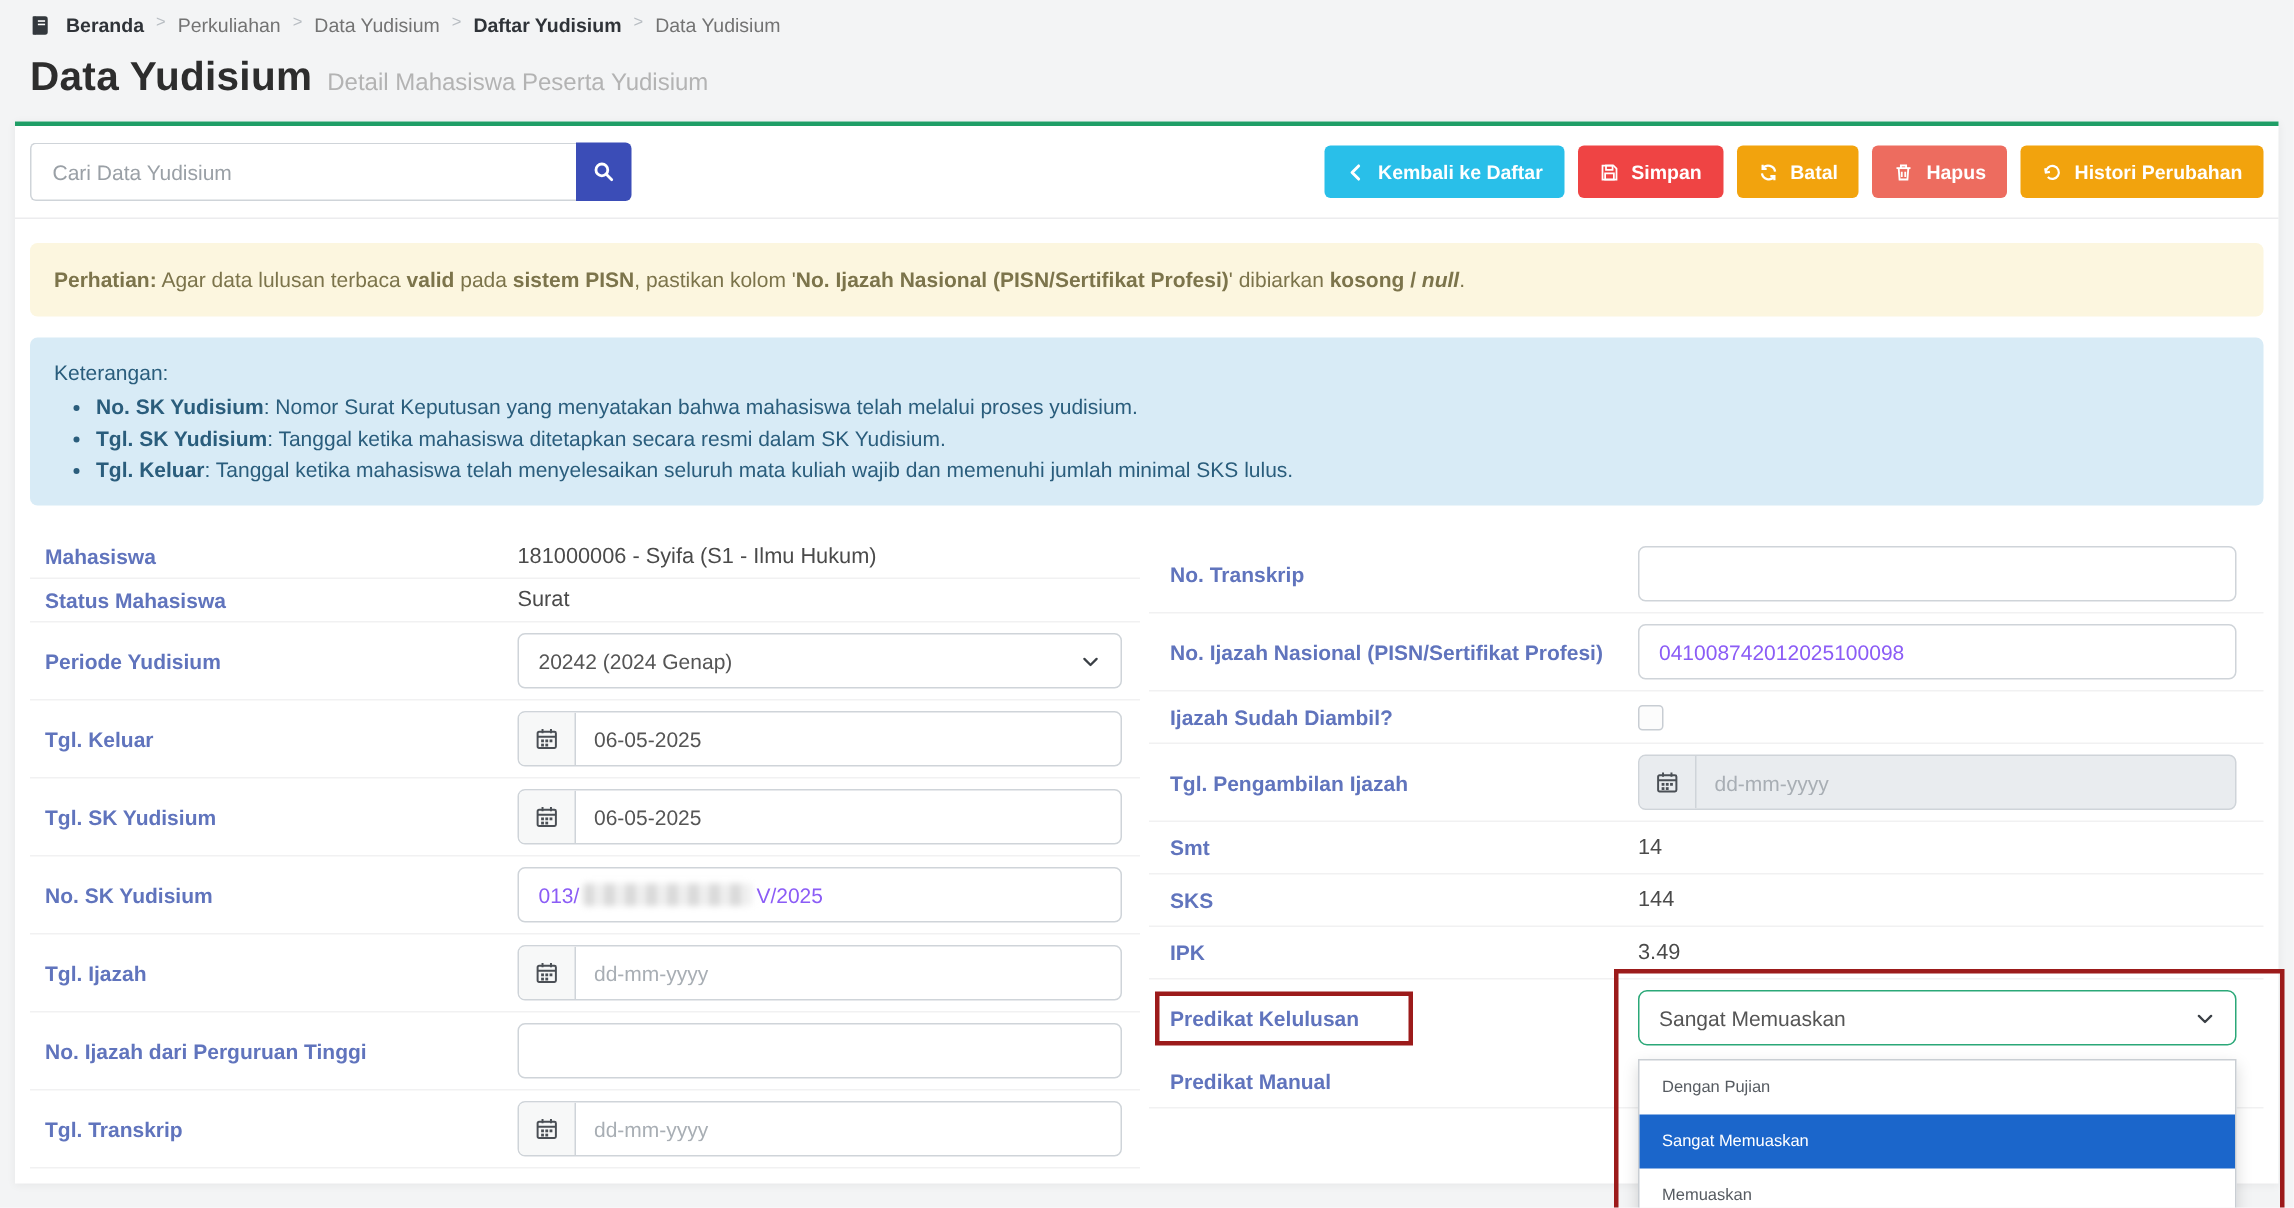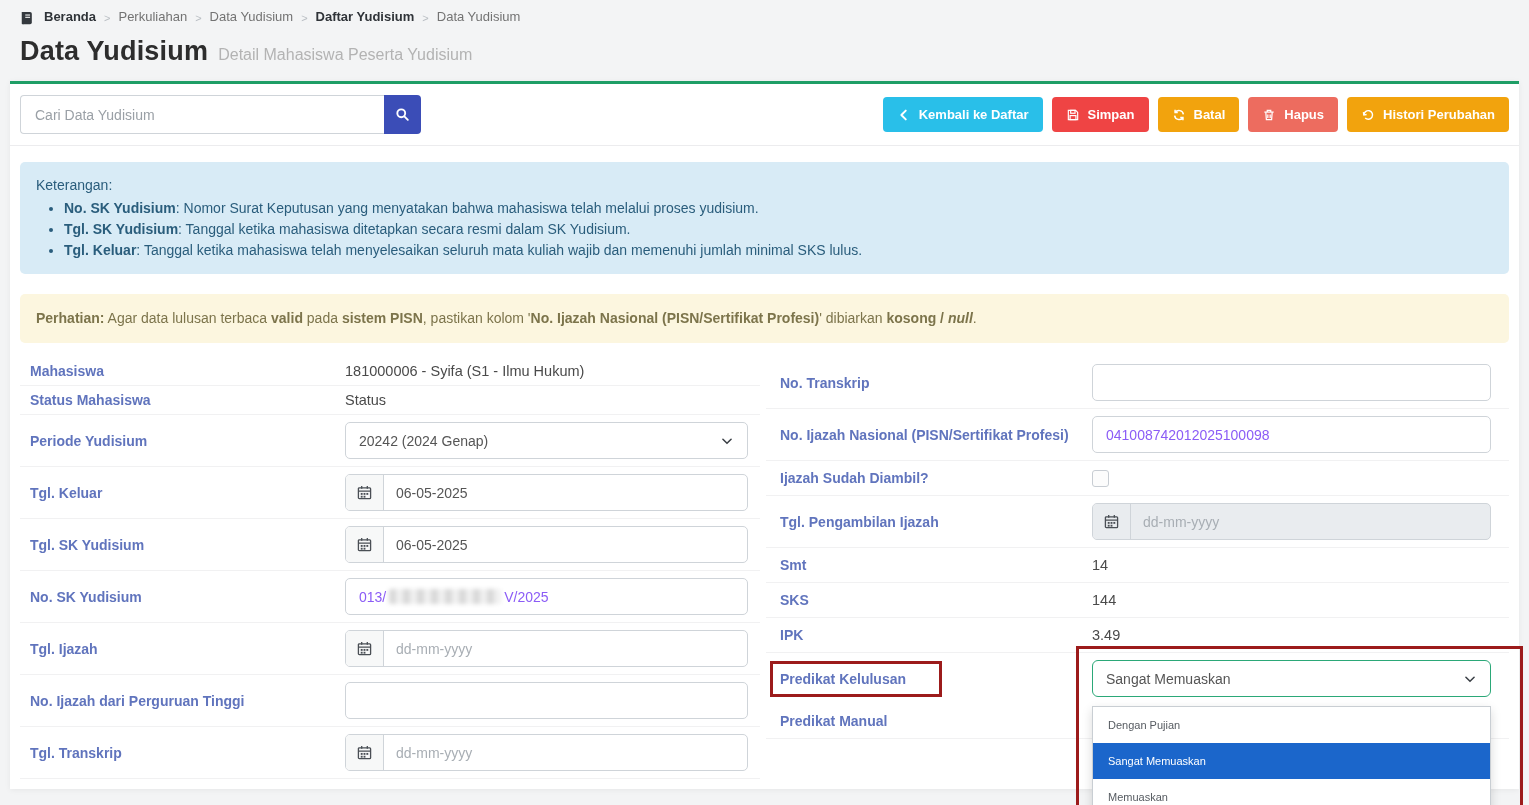--- a/index.html
+++ b/index.html
@@ -1,19 +1,19 @@
 <!DOCTYPE html>
 <html><head>
 <meta charset="utf-8">
 <style>
   * { margin:0; padding:0; box-sizing:border-box; }
   html,body { width:1529px; height:805px; overflow:hidden; background:#f3f4f5;
               font-family:"Liberation Sans", sans-serif; }
   
-  .crumbs { padding:9px 20px 0 20px; font-size:13px; display:flex; align-items:flex-end; gap:8px; color:#9aa0a5; }
+  .crumbs { padding:9px 20px 0 20px; font-size:13px; display:flex; align-items:flex-start; gap:8px; color:#9aa0a5; }
   .crumb { color:#737373; cursor:pointer; }
   .crumb.dark { color:#2f3338; font-weight:bold; }
   .sep { color:#b9bec3; font-size:11px; }
   .crumb-icon { display:inline-flex; margin-right:2px; transform:translateY(1px); }
   
   .pagehead { padding:12px 20px 14px 20px; display:flex; align-items:baseline; gap:10px; }
   .title { font-size:27px; font-weight:bold; color:#2d2d2d; letter-spacing:.2px; }
   .subtitle { font-size:16px; color:#b3b3b3; }
   
   .card { margin:0 10px; background:#fff; border-top:3px solid #1f9e66;
@@ -180,45 +180,45 @@
               <polyline points="4.2,7.2 5,12 9.6,11.2"></polyline>
             </svg>
         </span>
         <span>Histori Perubahan</span>
       </button>
     </div>
   </div>
 
   <div class="card-body">
 
+    <div class="notebox warn">
+      <span class="b">Perhatian:</span><span> Agar data lulusan terbaca </span><span class="b">valid</span><span> pada </span><span class="b">sistem PISN</span><span>, pastikan kolom '</span><span class="b">No. Ijazah Nasional (PISN/Sertifikat Profesi)</span><span>' dibiarkan </span><span class="b">kosong / </span><span class="b i">null</span><span>.</span>
+    </div>
+
     <div class="notebox info">
       <div>Keterangan:</div>
       <ul>
         <li><span class="b">No. SK Yudisium</span><span>: Nomor Surat Keputusan yang menyatakan bahwa mahasiswa telah melalui proses yudisium.</span></li>
         <li><span class="b">Tgl. SK Yudisium</span><span>: Tanggal ketika mahasiswa ditetapkan secara resmi dalam SK Yudisium.</span></li>
         <li><span class="b">Tgl. Keluar</span><span>: Tanggal ketika mahasiswa telah menyelesaikan seluruh mata kuliah wajib dan memenuhi jumlah minimal SKS lulus.</span></li>
       </ul>
     </div>
 
-    <div class="notebox warn">
-      <span class="b">Perhatian:</span><span> Agar data lulusan terbaca </span><span class="b">valid</span><span> pada </span><span class="b">sistem PISN</span><span>, pastikan kolom '</span><span class="b">No. Ijazah Nasional (PISN/Sertifikat Profesi)</span><span>' dibiarkan </span><span class="b">kosong / </span><span class="b i">null</span><span>.</span>
-    </div>
-
     <div class="formwrap">
 
       <div class="col-left">
 
         <div class="frow trow">
           <div class="flabel">Mahasiswa</div>
           <div class="fcontrol"><span class="fvalue">181000006 - Syifa (S1 - Ilmu Hukum)</span></div>
         </div>
 
         <div class="frow trow">
           <div class="flabel">Status Mahasiswa</div>
-          <div class="fcontrol"><span class="fvalue">Status</span></div>
+          <div class="fcontrol"><span class="fvalue">Surat</span></div>
         </div>
 
         <div class="frow irow">
           <div class="flabel">Periode Yudisium</div>
           <div class="fcontrol">
             <div class="selectbox">
               <span>20242 (2024 Genap)</span>
               <span style="display:flex;">
                 <svg viewBox="0 0 24 24" fill="none" stroke="#3a3f45" stroke-width="2.6" stroke-linecap="round" stroke-linejoin="round">
                     <polyline points="5,9 12,16 19,9"></polyline>

